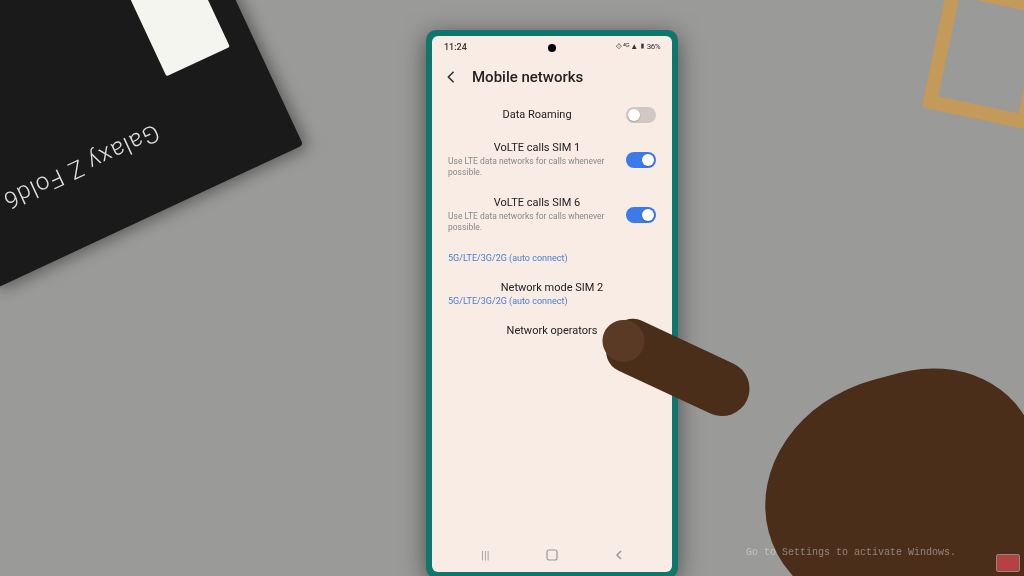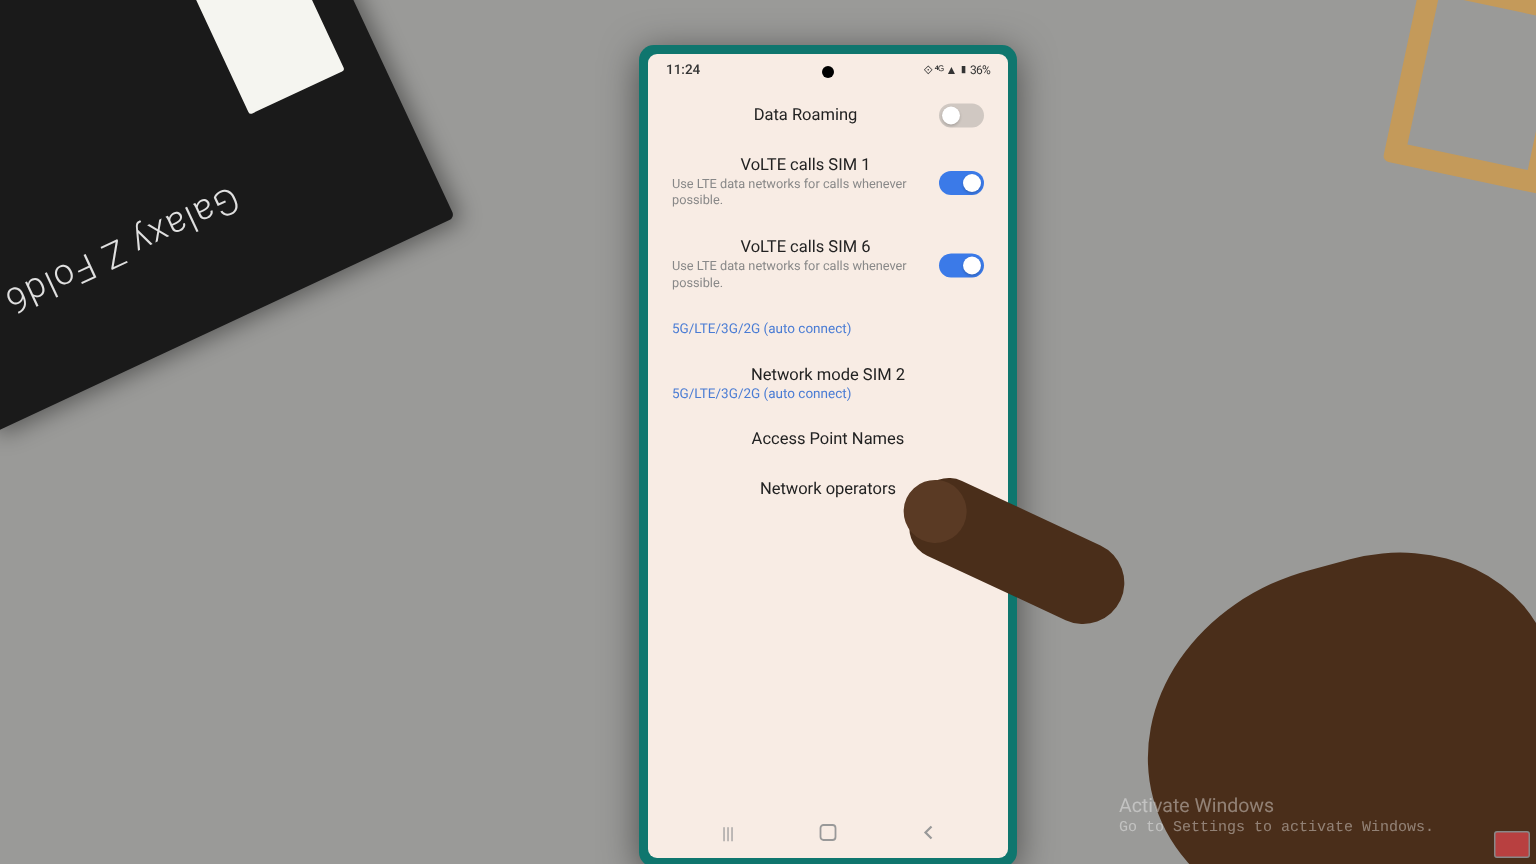--- a/index.html
+++ b/index.html
@@ -292,20 +292,28 @@
 
 <div class="phone">
   <div class="phone-screen">
     <div class="camera-hole"></div>
 
     <div class="status-bar">
       <span class="status-time">11:24</span>
       <span class="status-icons">⟐ ⁴ᴳ ▲ ▮ 36%</span>
     </div>
 
+    <div class="header">
+      <div class="back-btn">
+        <svg viewBox="0 0 10 16">
+          <path d="M8 2 L2 8 L8 14" stroke="#333" stroke-width="1.8" fill="none"></path>
+        </svg>
+      </div>
+      <div class="header-title">Mobile networks</div>
+    </div>
 
     <div class="settings-list">
 
       <div class="setting-item">
         <div class="setting-content">
           <div class="setting-title">Data Roaming</div>
         </div>
         <div class="toggle toggle-off">
           <div class="toggle-knob"></div>
         </div>
@@ -337,25 +345,20 @@
         </div>
       </div>
 
       <div class="setting-item">
         <div class="setting-content">
           <div class="setting-title">Network mode SIM 2</div>
           <div class="setting-value">5G/LTE/3G/2G (auto connect)</div>
         </div>
       </div>
 
-      <div class="setting-item">
-        <div class="setting-content">
-          <div class="setting-title">Access Point Names</div>
-        </div>
-      </div>
 
       <div class="setting-item">
         <div class="setting-content">
           <div class="setting-title">Network operators</div>
         </div>
       </div>
 
     </div>
 
     <div class="nav-bar">
@@ -375,17 +378,16 @@
 </div>
 
 <div class="hand">
   <div class="hand-palm"></div>
   <div class="hand-finger finger-1">
     <div class="finger-tip"></div>
   </div>
 </div>
 
 <div class="watermark">
-  <div>Activate Windows</div>
   <div class="watermark-sub">Go to Settings to activate Windows.</div>
 </div>
 
 <div class="badge"></div>
 
 </body></html>

